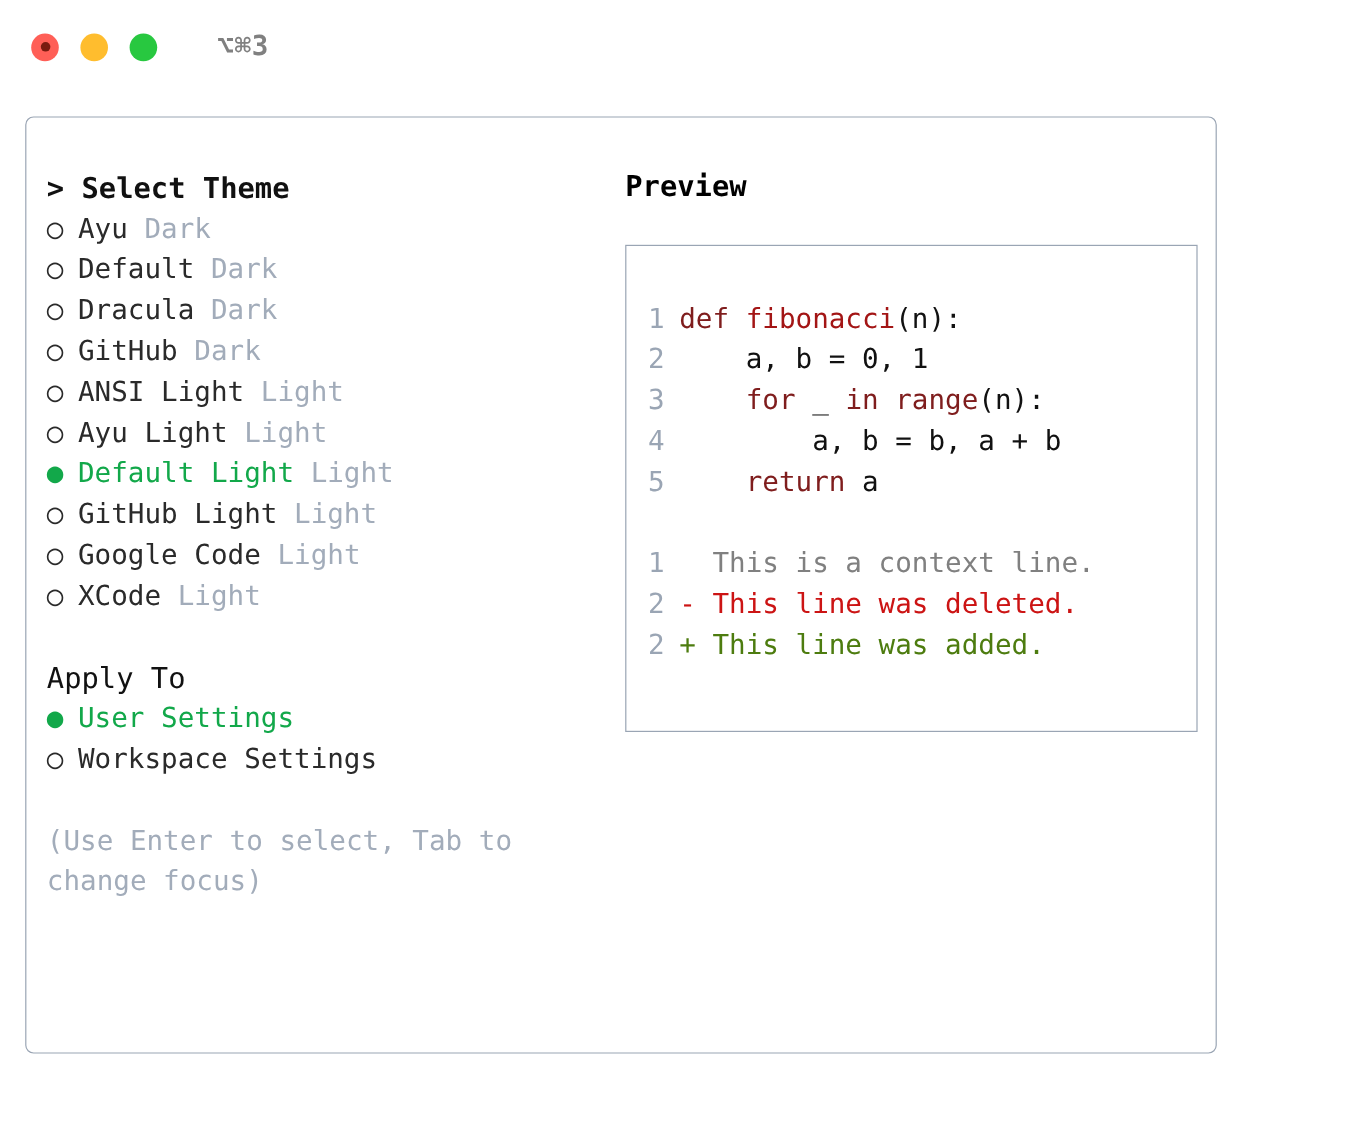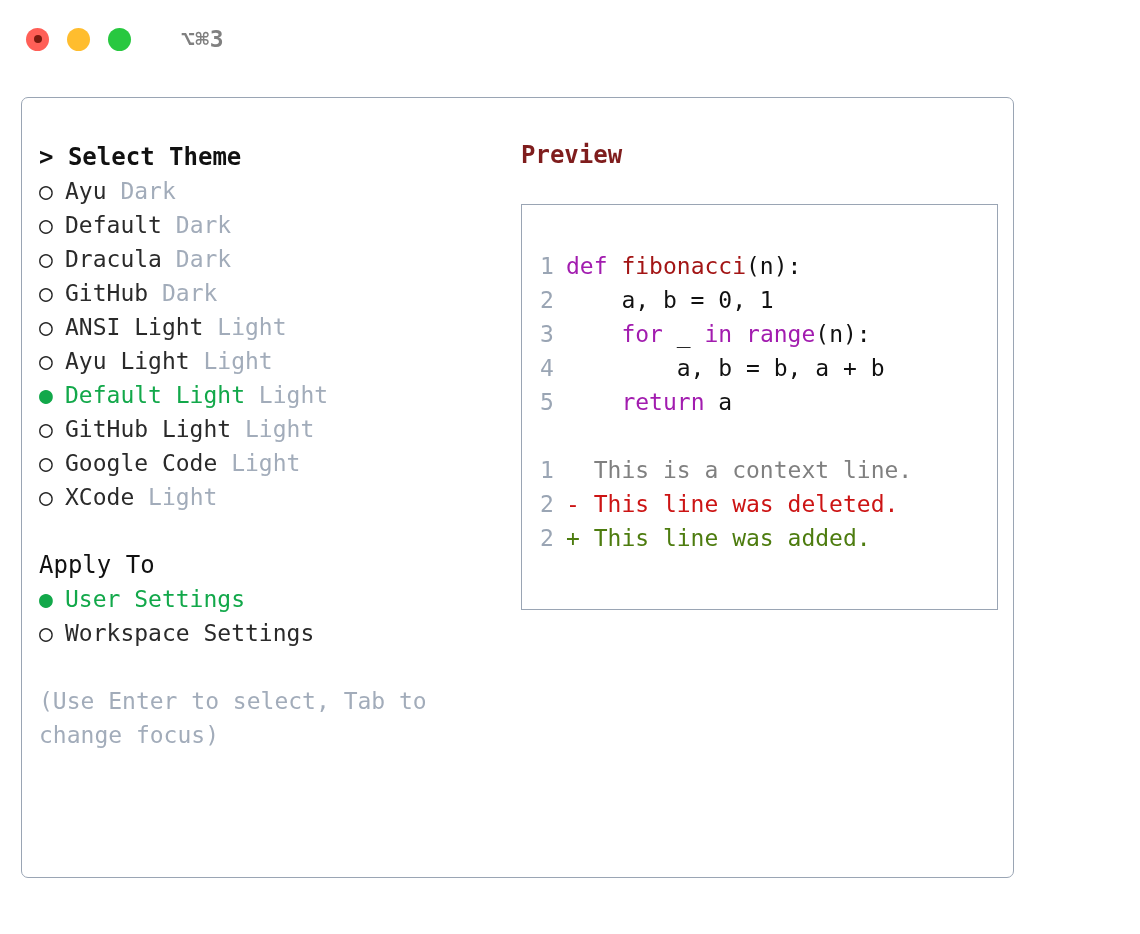--- a/index.html
+++ b/index.html
@@ -123,21 +123,21 @@
     line-height: 34px;
     color: #a2acba;
     width: 400px;
   }
 
   
   .preview-title {
     font-size: 24px;
     line-height: 30px;
     font-weight: bold;
-    color: #7f1d1d;
+    color: #000000;
     white-space: pre;
   }
 
   .preview-box {
     margin-top: 34px;
     width: 477px;
     height: 406px;
     border: 1.5px solid #9aa5b4;
     box-sizing: border-box;
     background: #ffffff;
@@ -149,21 +149,21 @@
     line-height: 34px;
     white-space: pre;
     color: #111111;
   }
   .ln {
     display: inline-block;
     width: 26px;
     color: #9aa5b4;
     text-align: left;
   }
-  .kw   { color: #a21caf; }
+  .kw   { color: #7f1d1d; }
   .fn   { color: #a31515; }
   .blank-line { height: 34px; }
 
   .diff-ctx { color: #808080; }
   .diff-del { color: #cc1414; }
   .diff-add { color: #4d7c0f; }
 </style>
 </head>
 <body>
 

